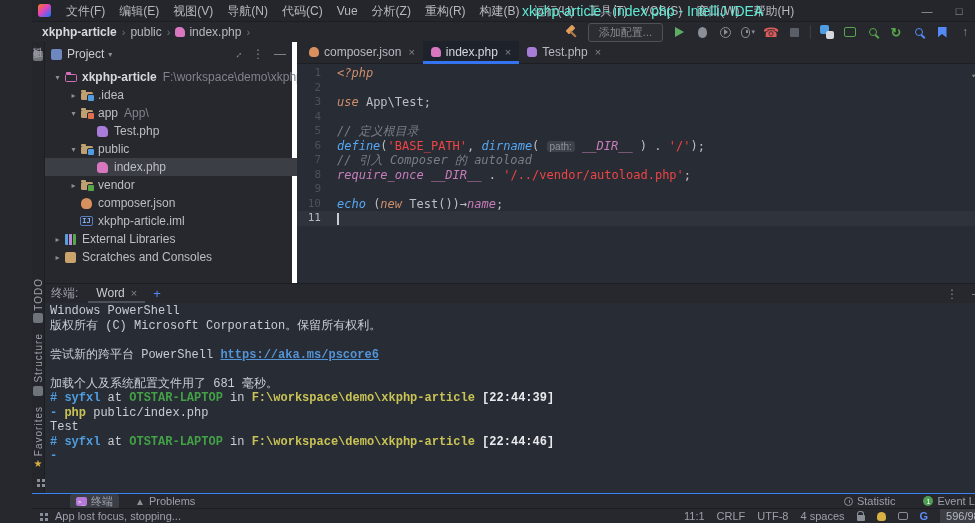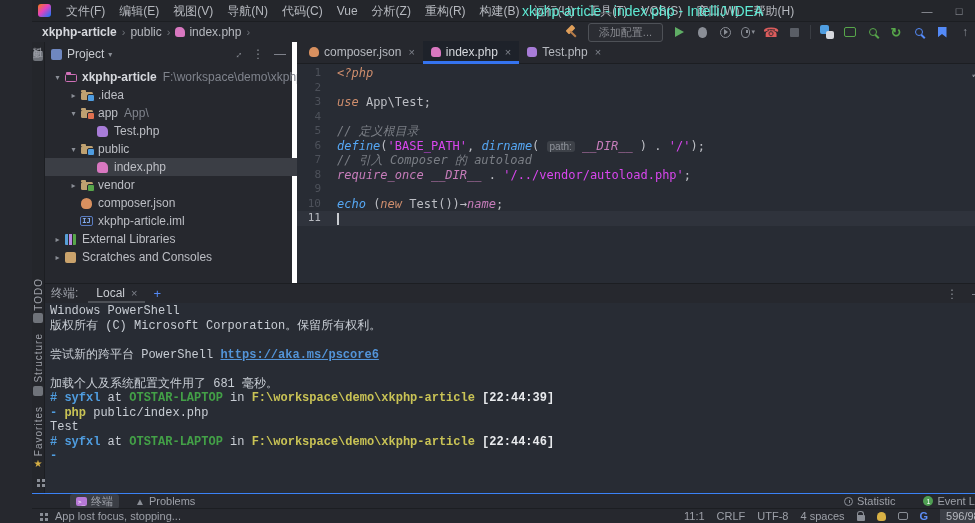--- a/index.html
+++ b/index.html
@@ -122,21 +122,21 @@
   #code { position:absolute; left:0; top:24px; width:697px;
     font-family:"DejaVu Sans Mono",monospace; font-size:12px; }
   .eline { height:14.5px; line-height:14.5px; display:flex; white-space:pre; }
   .eline.active { background:#2f333c; }
   .lnum { width:34px; text-align:right; padding-right:10px; color:#4d515a; flex:none; font-size:11px; }
   .eline.active .lnum { color:#b6b9bf; }
   .lcode { padding-left:6px; }
   .s-kw  { color:#cf8e6d; font-style:italic; }
   .s-kw2 { color:#c77dbb; font-style:italic; }
   .s-fn  { color:#56a8f5; font-style:italic; }
-  .s-str { color:#d946ef; }
+  .s-str { color:#ef4444; }
   .s-cmt { color:#7a7e85; font-style:italic; }
   .s-const { color:#c77dbb; font-style:italic; }
   .s-def { color:#bcbec4; }
   .s-hint { background:#3d4148; color:#8f939b; border-radius:3px; padding:0 3px; font-size:10px;
     font-family:"Liberation Sans",sans-serif; font-style:normal; }
   #caret { display:inline-block; width:1.5px; height:12px; background:#c8cbd0; vertical-align:middle; }
   #editor-check { position:absolute; right:14px; top:26px; color:#8f939b; font-size:11px; }
   #editor-scrollbar { position:absolute; right:4px; top:20px; width:5px; height:212px; background:#3b66d6; border-radius:3px; }
 
   
@@ -432,21 +432,21 @@
       <div class="eline active"><span class="lnum">11</span><span class="lcode"><span id="caret"></span></span></div>
     </div>
   <span id="editor-check">✓</span>
   <div id="editor-scrollbar"></div>
 </div>
 
 <div class="abs" id="terminal">
   <div id="term-header">
     <span id="term-title">终端:</span>
     <span id="term-tab">
-      <span>Local</span>
+      <span>Word</span>
       <span class="tclose">×</span>
     </span>
     <span id="term-plus">+</span>
     <div id="term-actions">
       <span>⋮</span>
       <span>—</span>
     </div>
   </div>
   <div id="term-body">
       <div class="tline"><span class="t-def">Windows PowerShell</span></div>

